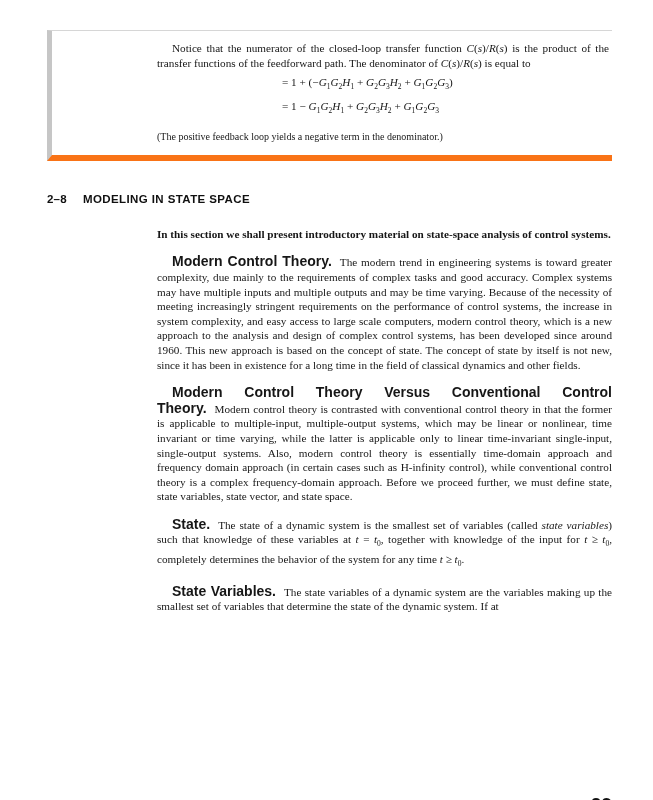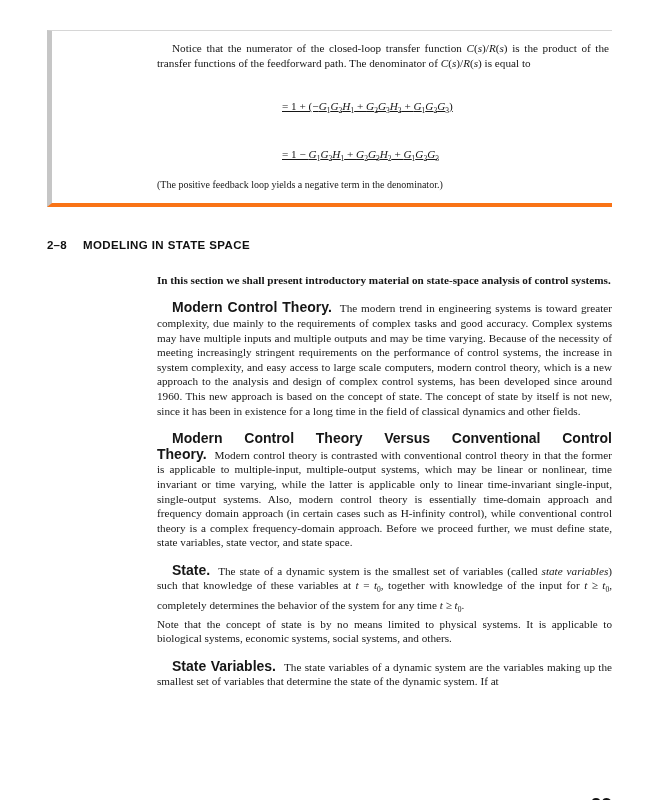--- a/index.html
+++ b/index.html
@@ -13,35 +13,35 @@
     font-family: "Liberation Serif", "DejaVu Serif", serif;
     color: #161616;
     overflow: hidden;
   }
   .content { position: absolute; left: 47px; top: 30px; width: 565px; }
 
   
   .example-box {
     border-top: 1px solid #d6d6d6;
     border-left: 5px solid #c6c6c6;
-    border-bottom: 4px solid #f97316;
+    border-bottom: 6px solid #f97316;
     padding: 10px 0 10px 0;
     box-sizing: border-box;
   }
   .ex-intro {
     margin: 0 0 0 105px;
     width: 452px;
     text-indent: 15px;
     text-align: justify;
     font-size: 11.2px;
     line-height: 14.6px;
   }
   .eq { font-size: 11.2px; line-height: 15px; white-space: nowrap; }
   .eq-1 { margin: 12px 0 0 185px; }
-  .eq-2 { margin: 29px 0 0 230px; text-decoration: underline; }
+  .eq-2 { margin: 5px 0 0 230px; }
   .ex-note { margin: 13px 0 0 105px; font-size: 10px; line-height: 14.6px; }
 
   
   .section-heading {
     margin: 32px 0 0 0;
     font-family: "Liberation Sans", sans-serif;
     font-size: 11.5px;
     font-weight: bold;
     color: #101010;
   }
@@ -107,21 +107,20 @@
     <h2 class="section-heading">
       <span class="sec-num">2–8</span>
       <span class="sec-title">MODELING IN STATE SPACE</span>
     </h2>
 
     <div class="body-col">
       <p class="para noindent mt-lg"><span class="run-n">In this section we shall present introductory material on state-space analysis of control systems.</span></p>
       <p class="para indent mt"><span class="run-b">Modern Control Theory.</span><span class="run-n">The modern trend in engineering systems is toward greater complexity, due mainly to the requirements of complex tasks and good accuracy. Complex systems may have multiple inputs and multiple outputs and may be time varying. Because of the necessity of meeting increasingly stringent requirements on the performance of control systems, the increase in system complexity, and easy access to large scale computers, modern control theory, which is a new approach to the analysis and design of complex control systems, has been developed since around 1960. This new approach is based on the concept of state. The concept of state by itself is not new, since it has been in existence for a long time in the field of classical dynamics and other fields.</span></p>
       <p class="para indent mt"><span class="run-b">Modern Control Theory Versus Conventional Control Theory.</span><span class="run-n">Modern control theory is contrasted with conventional control theory in that the former is applicable to multiple-input, multiple-output systems, which may be linear or nonlinear, time invariant or time varying, while the latter is applicable only to linear time-invariant single-input, single-output systems. Also, modern control theory is essentially time-domain approach and frequency domain approach (in certain cases such as H-infinity control), while conventional control theory is a complex frequency-domain approach. Before we proceed further, we must define state, state variables, state vector, and state space.</span></p>
       <p class="para indent mt"><span class="run-b">State.</span><span class="run-n">The state of a dynamic system is the smallest set of variables (called </span><span class="run-i">state variables</span><span class="run-n">) such that knowledge of these variables at </span><span class="run-i">t</span><span class="run-n"> = </span><span class="run-i">t</span><span class="run-sub">0</span><span class="run-n">, together with knowledge of the input for </span><span class="run-i">t</span><span class="run-n"> ≥ </span><span class="run-i">t</span><span class="run-sub">0</span><span class="run-n">, completely determines the behavior of the system for any time </span><span class="run-i">t</span><span class="run-n"> ≥ </span><span class="run-i">t</span><span class="run-sub">0</span><span class="run-n">.</span></p>
-      <p class="para noindent"><span class="run-n">Note that the concept of state is by no means limited to physical systems. It is applicable to biological systems, economic systems, social systems, and others.</span></p>
       <p class="para indent mt"><span class="run-b">State Variables.</span><span class="run-n">The state variables of a dynamic system are the variables making up the smallest set of variables that determine the state of the dynamic system. If at</span></p>
     </div>
 
   </div>
 
   <div class="footer">
     <div class="footer-left">
       <span>Section 2–4</span>
       <span class="sep">/</span>
       <span>Modeling in State Space</span>

